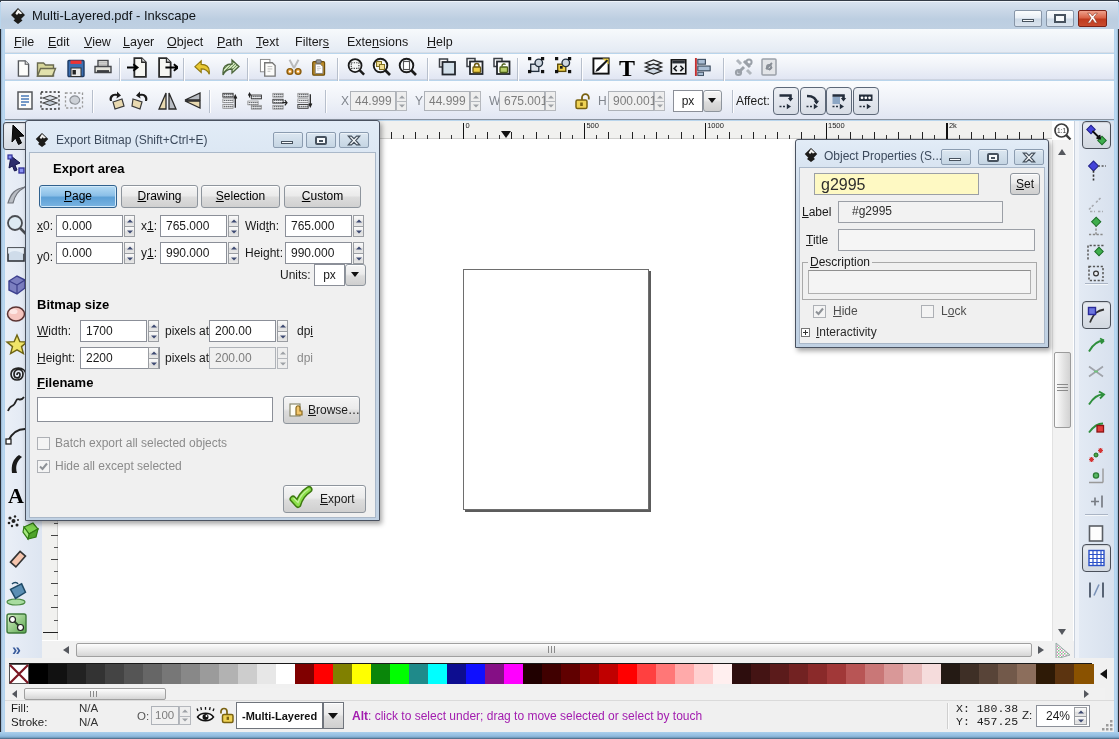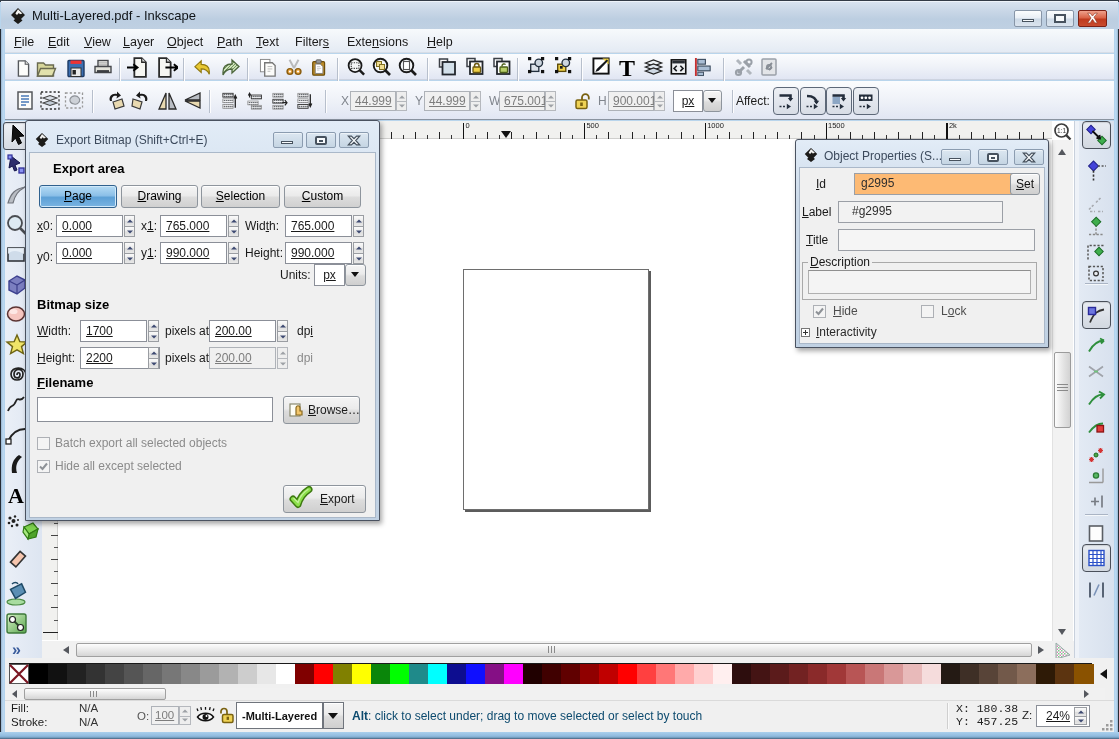--- a/index.html
+++ b/index.html
@@ -1,19 +1,19 @@
 <!DOCTYPE html>
 <html><head><meta charset="utf-8"><style>
 *{margin:0;padding:0;box-sizing:border-box;}
 html,body{width:1119px;height:739px;overflow:hidden;}
 body{font-family:"Liberation Sans",sans-serif;font-size:12px;color:#1a1a1a;position:relative;background:#f0f0f0;}
 .ab{position:absolute;}
 .tb{background:linear-gradient(180deg,#fbfcfe 0%,#eff2f8 50%,#e1e6f3 100%);}
 .sep1{width:1px;background:#b7bfcc;box-shadow:1px 0 0 #fdfdfe;}
-.entry{background:#fff;border:1px solid #8b8f98;font-size:12px;line-height:18px;text-decoration:underline;}
+.entry{background:#fff;border:1px solid #8b8f98;font-size:12px;line-height:18px;}
 .entry.dis{background:#f0f0f0;color:#7d7d7d;border-color:#aeb2b8;}
 .spin{width:14px;}
 .spin div{position:absolute;left:0;width:14px;height:50%;background:linear-gradient(180deg,#fafafa,#ececec 48%,#dcdcdc 52%,#e8e8e8);border:1px solid #9a9da2;}
 .spin div.u{top:0;border-bottom-width:0;}
 .spin div.d{top:50%;}
 .spin i{position:absolute;left:50%;top:50%;transform:translate(-50%,-50%);width:0;height:0;border-left:3px solid transparent;border-right:3px solid transparent;}
 .spin .u i{border-bottom:3.5px solid #3e4a72;}
 .spin .d i{border-top:3.5px solid #3e4a72;}
 .spin.dis div{background:#eee;border-color:#b5b8bd;}
 .spin.dis .u i{border-bottom-color:#9ea1a6;}
@@ -789,21 +789,21 @@
 <g transform="scale(-1,1) translate(-17,0)">
 <rect x="2" y="8.5" width="10.5" height="8" rx="1.5" fill="#efd254" stroke="#7a6210" stroke-width="1.5"></rect>
 <path d="M8 8.5 L8 5.5 A3 3 0 0 1 14 5.5 L14 7.5" fill="none" stroke="#7a6210" stroke-width="1.7"></path>
 <rect x="6" y="10.7" width="2.4" height="3.2" fill="#7a6210"></rect>
     </g>
   </svg>
 <div class="ab" style="left:236px;top:702px;width:87px;height:27px;background:#fff;border:1px solid #6f747c;"></div>
 <div class="ab" style="left:242px;top:710px;font-size:11px;font-weight:bold;color:#111;">-Multi-Layered</div>
 <div class="ab b7" style="left:323px;top:702px;width:21px;height:27px;border-radius:0;border-color:#6f747c;"></div>
 <div class="ab" style="left:328px;top:713px;width:0;height:0;border-left:5px solid transparent;border-right:5px solid transparent;border-top:6px solid #111;"></div>
-<div class="ab" style="left:352px;top:709px;font-size:12px;color:#0c4a6e;"><b>Alt</b>: click to select under; drag to move selected or select by touch</div>
+<div class="ab" style="left:352px;top:709px;font-size:12px;color:#a21caf;"><b>Alt</b>: click to select under; drag to move selected or select by touch</div>
 <div class="ab mono" style="left:956px;top:702px;font-size:11.5px;color:#222;white-space:pre;">X: 180.38</div>
 <div class="ab mono" style="left:956px;top:715px;font-size:11.5px;color:#222;white-space:pre;">Y: 457.25</div>
 <div class="ab" style="left:947px;top:703px;width:1px;height:26px;background:#cfcfcf;box-shadow:1px 0 0 #fafafa;"></div>
 <div class="ab" style="left:1022px;top:709px;font-size:11.5px;color:#222;">Z:</div>
 <div class="ab entry" style="left:1036px;top:705px;width:54px;height:22px;padding-left:9px;font-size:12px;line-height:20px;">24%</div>
 <div class="ab spin" style="left:1074px;top:707px;width:13px;height:18px;">
     <div class="u" style="width:13px;">
       <i></i>
     </div>
     <div class="d" style="width:13px;">
@@ -982,21 +982,21 @@
 <div class="ab dbtn" style="left:978px;top:149px;width:30px;height:16px;"></div>
 <div class="ab dbtn" style="left:1014px;top:149px;width:30px;height:16px;"></div>
 <div class="ab" style="left:949px;top:158px;width:12px;height:3px;background:#f7fafc;border:1px solid #47525e;"></div>
 <div class="ab" style="left:987px;top:153px;width:12px;height:9px;border:2px solid #47525e;border-radius:2px;background:#f7fafc;"></div>
 <div class="ab" style="left:991px;top:157px;width:4px;height:2px;background:#47525e;"></div>
 <svg class="ab" style="left:1022px;top:152px;" width="14" height="11" viewBox="0 0 16 12">
     <path d="M1.5 1 L5 1 L8 4 L11 1 L14.5 1 L10 6 L14.5 11 L11 11 L8 8 L5 11 L1.5 11 L6 6 Z" fill="#f7fafc" stroke="#47525e" stroke-width="1.4"></path>
   </svg>
 <div class="ab" style="left:799px;top:167px;width:246px;height:177px;background:#f0f0f0;border:1px solid #aab8c9;"></div>
 <div class="ab lbl" style="left:816px;top:177px;"><u>I</u>d</div>
-<div class="ab" style="left:854px;top:173px;width:165px;height:22px;background:#fdba74;border:1px solid #9b9fa6;padding:2px 0 0 6px;font-size:12px;color:#2e2e2e;">g2995</div>
+<div class="ab" style="left:814px;top:173px;width:165px;height:22px;background:#fef9c3;border:1px solid #9b9fa6;padding:2px 0 0 6px;font-size:16px;color:#2e2e2e;">g2995</div>
 <div class="ab b7" style="left:1010px;top:173px;width:30px;height:22px;line-height:20px;"><u>S</u>et</div>
 <div class="ab lbl" style="left:802px;top:205px;"><u>L</u>abel</div>
 <div class="ab" style="left:838px;top:201px;width:165px;height:22px;background:#f2f2f2;border:1px solid #9b9fa6;padding:2px 0 0 13px;font-size:12px;color:#2e2e2e;">#g2995</div>
 <div class="ab lbl" style="left:806px;top:233px;"><u>T</u>itle</div>
 <div class="ab" style="left:838px;top:229px;width:197px;height:22px;background:#f5f5f5;border:1px solid #9b9fa6;"></div>
 <div class="ab" style="left:802px;top:262px;width:235px;height:38px;border:1px solid #a9a9a9;"></div>
 <div class="ab lbl" style="left:808px;top:255px;background:#f0f0f0;padding:0 2px;"><u>D</u>escription</div>
 <div class="ab" style="left:808px;top:270px;width:223px;height:24px;background:#f4f4f4;border:1px solid #b0b0b0;border-top-color:#8f8f8f;"></div>
 <div class="ab chk dis" style="left:813px;top:305px;"></div>
 <svg class="ab" style="left:814px;top:306px;" width="11" height="11" viewBox="0 0 11 11">

